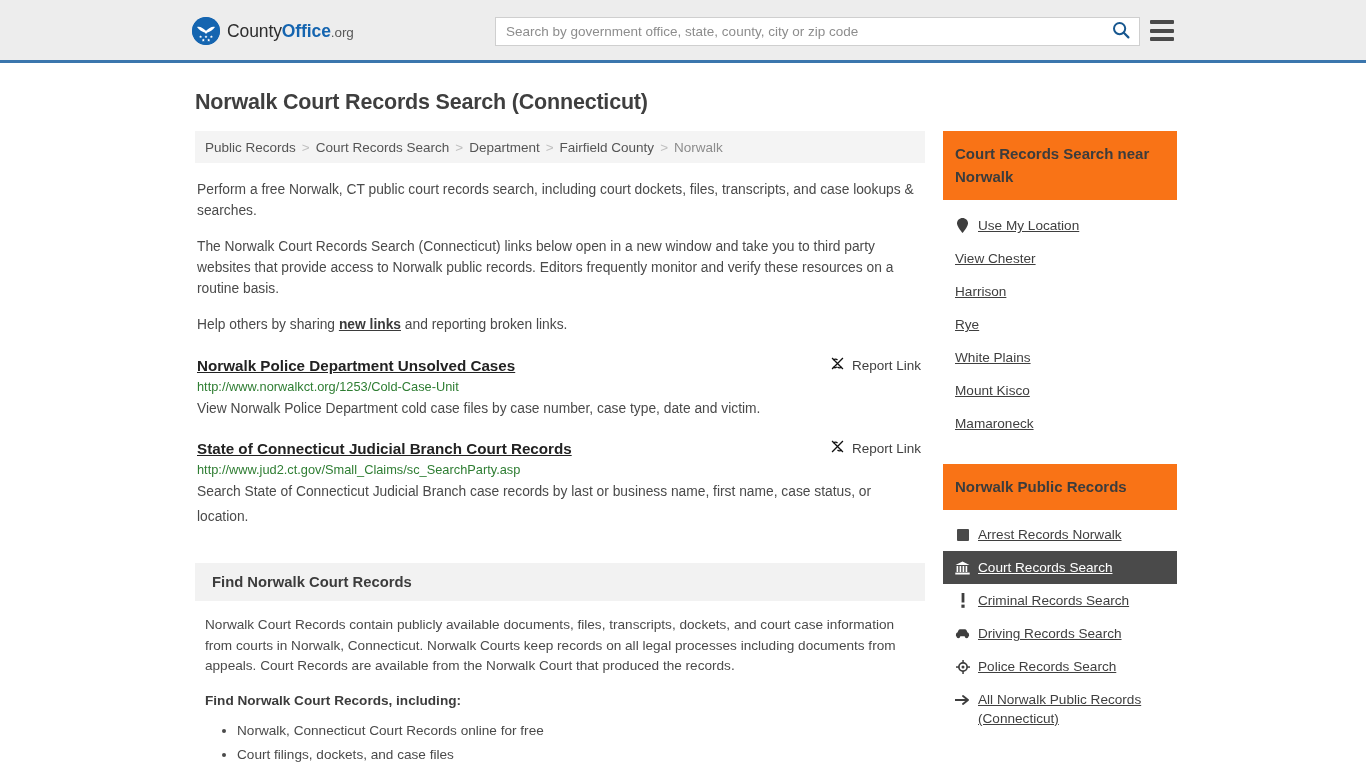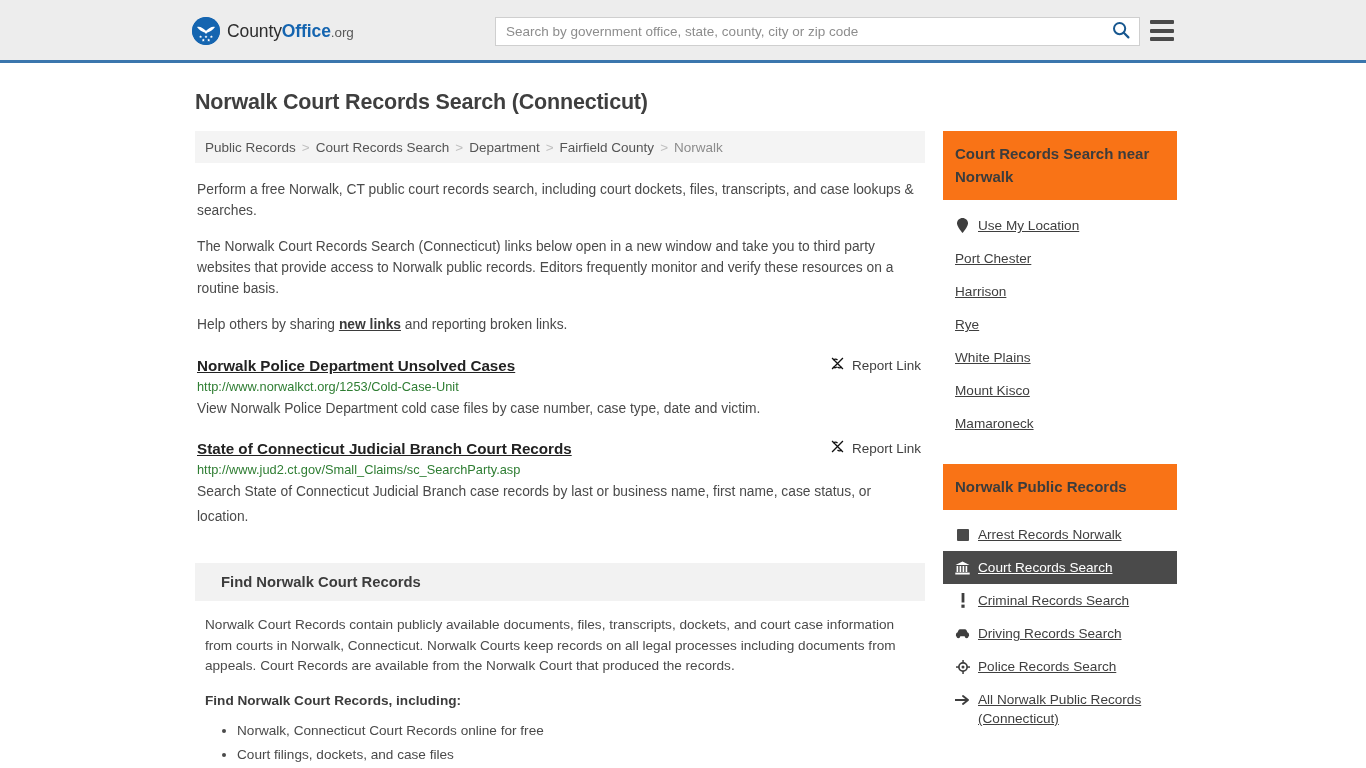--- a/index.html
+++ b/index.html
@@ -175,21 +175,21 @@
 
   
   .section-bar {
     background: #f2f2f2;
     height: 38px;
     display: flex; align-items: center;
     padding: 0 10px;
     margin-top: 34px;
   }
   .section-bar h2 {
-    font-size: 14.8px; font-weight: bold; color: #3c3c3c; margin: 16px;
+    font-size: 14.8px; font-weight: bold; color: #3c3c3c; margin: 7px;
   }
   .section-body { padding: 14px 2px 0 2px; }
   .section-body p {
     font-size: 13.6px; line-height: 20.5px; color: #4a4a4a; margin: 0 0 14px 8px;
   }
   .section-body p.lead {
     font-weight: bold; color: #3c3c3c; margin-bottom: 10px;
   }
   .section-body ul {
     margin: 0; padding-left: 40px; list-style: disc;
@@ -371,21 +371,21 @@
           <div class="side-item">
             <span class="ico">
               <svg width="11" height="15" viewBox="0 0 11 15">
                 <path d="M5.5 0 C2.5 0 0 2.4 0 5.3 C0 9 5.5 15 5.5 15 C5.5 15 11 9 11 5.3 C11 2.4 8.5 0 5.5 0 Z" fill="#3e3e3e"></path>
               </svg>
             </span>
             <a>Use My Location</a>
           </div>
 
           <div class="side-item">
-            <a>Port Chester</a>
+            <a>View Chester</a>
           </div>
           <div class="side-item">
             <a>Harrison</a>
           </div>
           <div class="side-item">
             <a>Rye</a>
           </div>
           <div class="side-item">
             <a>White Plains</a>
           </div>

